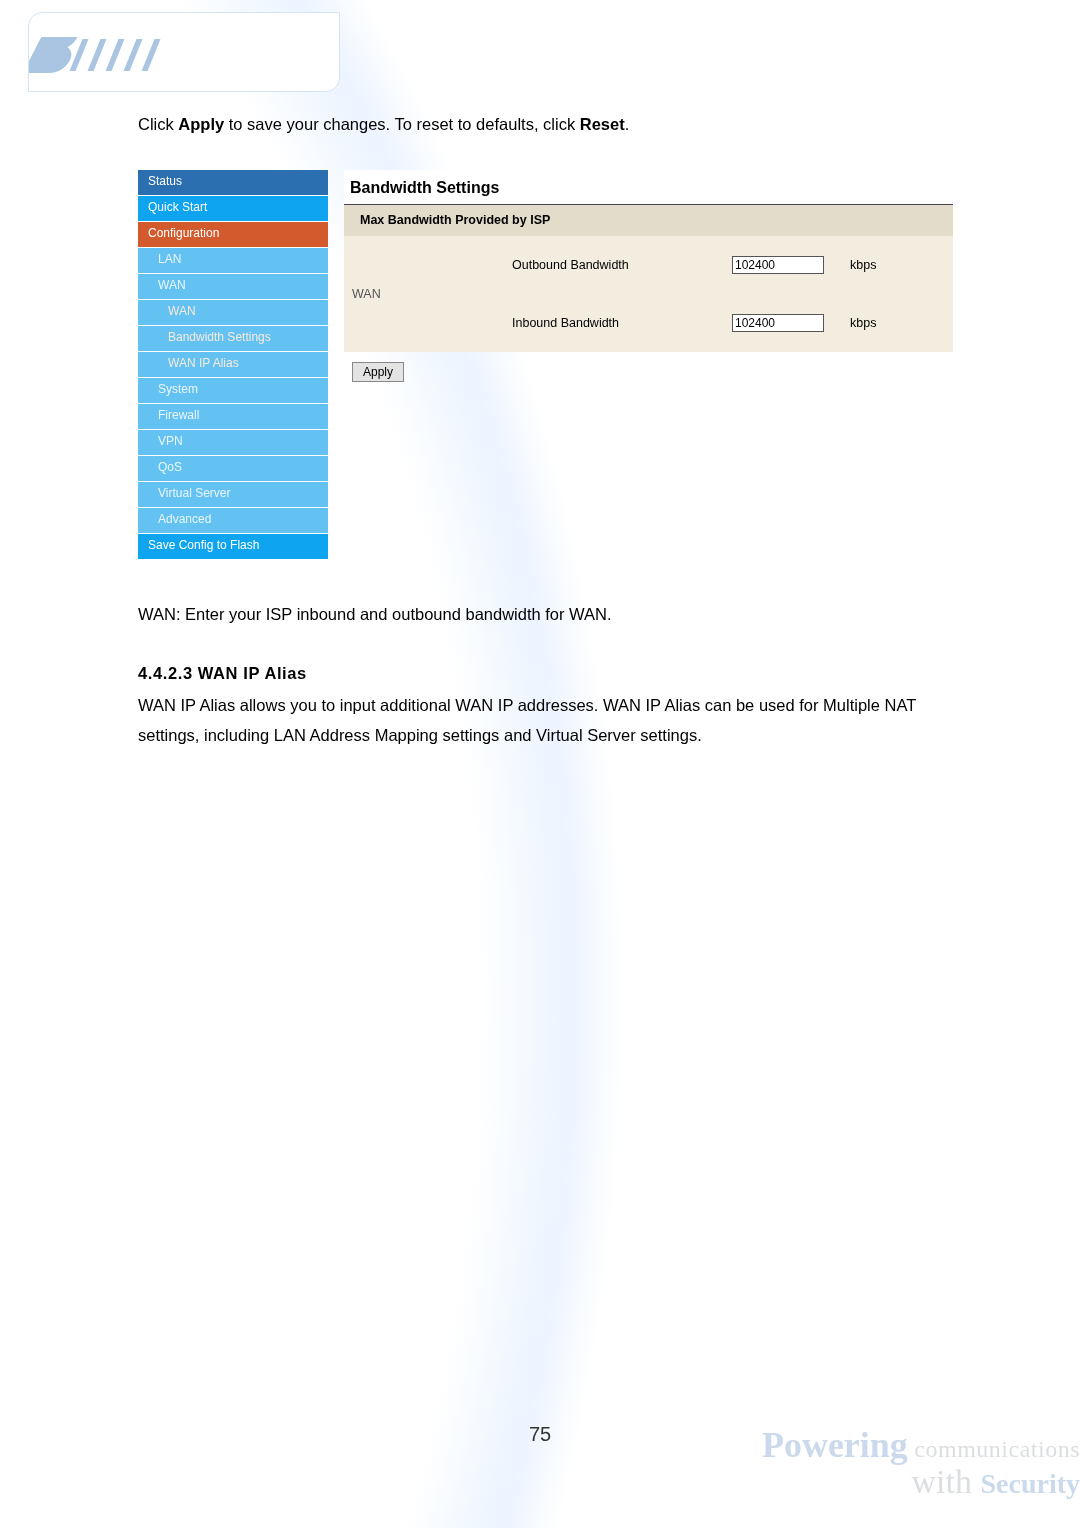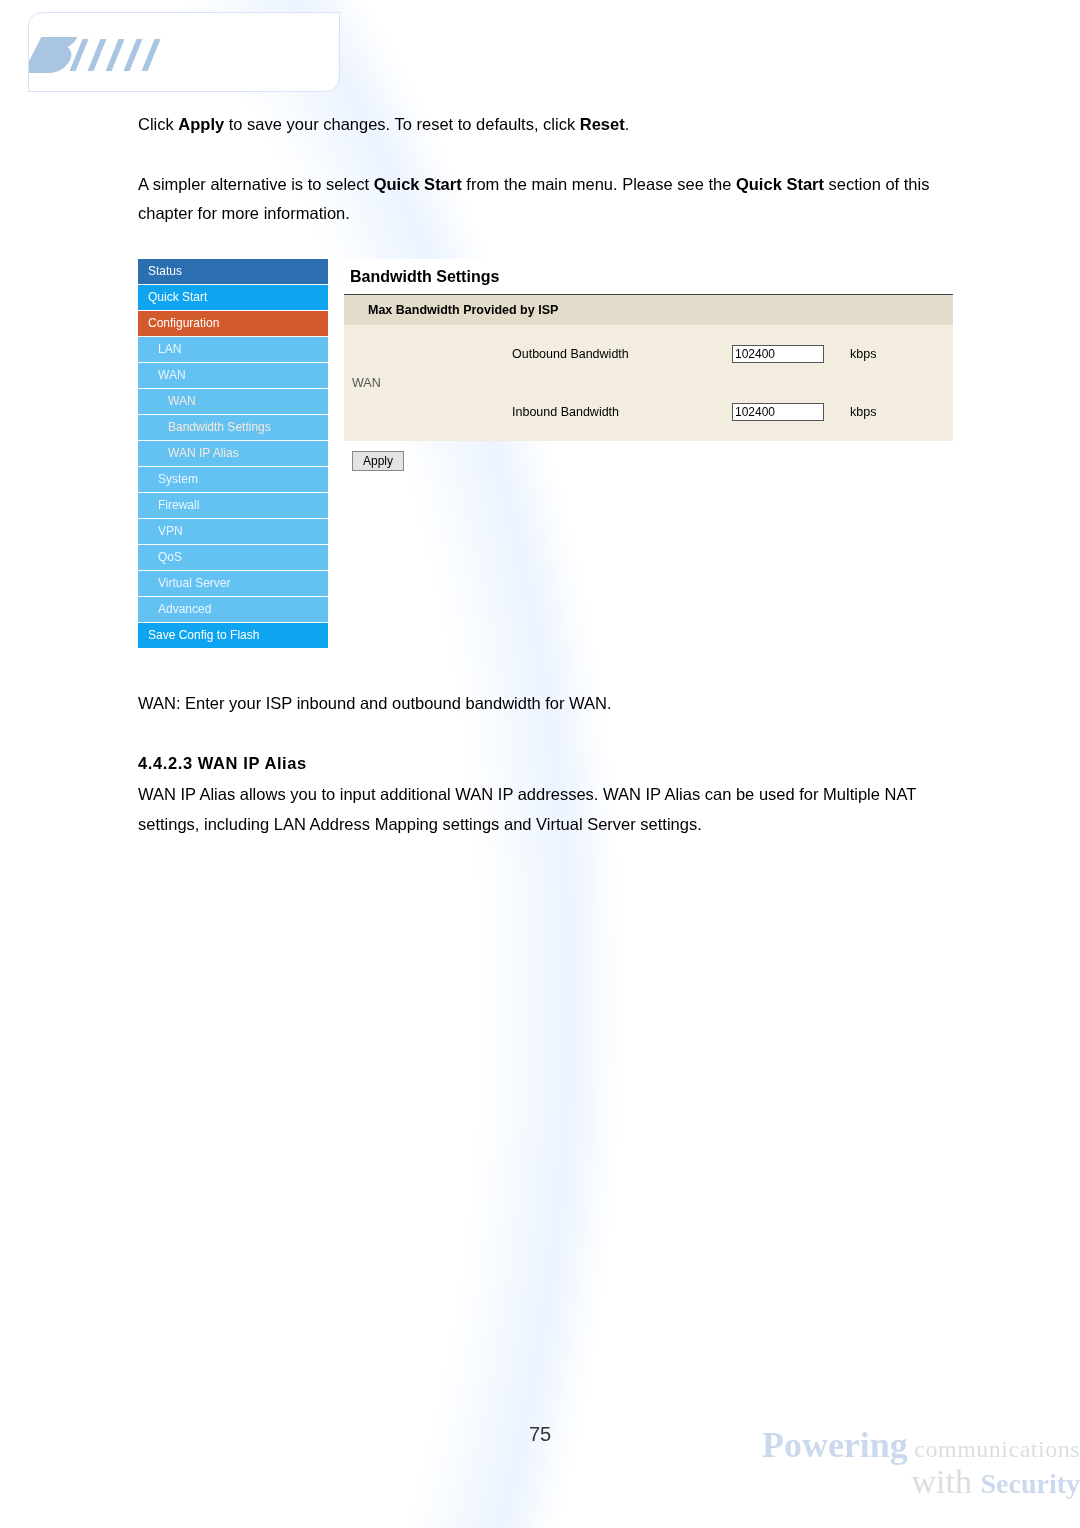--- a/index.html
+++ b/index.html
@@ -106,21 +106,21 @@
   .panel-title {
     font-weight: bold;
     font-size: 16px;
     padding: 4px 6px 2px 6px;
     background: #fff;
     border-bottom: 1px solid #444;
   }
   .panel-subtitle {
     font-weight: bold;
     background: #e4dccb;
-    padding: 4px 24px;
+    padding: 4px 16px;
     font-size: 12.5px;
   }
   .panel-grid {
     display: grid;
     grid-template-columns: 160px 220px 118px 60px;
     background: #f3ede0;
     font-size: 12.5px;
     align-items: center;
   }
   .panel-grid .cell {
@@ -211,23 +211,20 @@
     </g>
   </svg>
 </div>
 
 <div class="content">
 
   <p>
     <span>Click </span><b>Apply</b><span> to save your changes. To reset to defaults, click </span><b>Reset</b><span>.</span>
   </p>
 
-  <p>
-    <span>A simpler alternative is to select </span><b>Quick Start</b><span> from the main menu. Please see the </span><b>Quick Start</b><span> section of this chapter for more information.</span>
-  </p>
 
 
 
   <div class="ui-block">
 
     <div class="sidebar">
       <div class="row sb-header">
           <span>Status</span>
         </div>
       <div class="row sb-bright">

